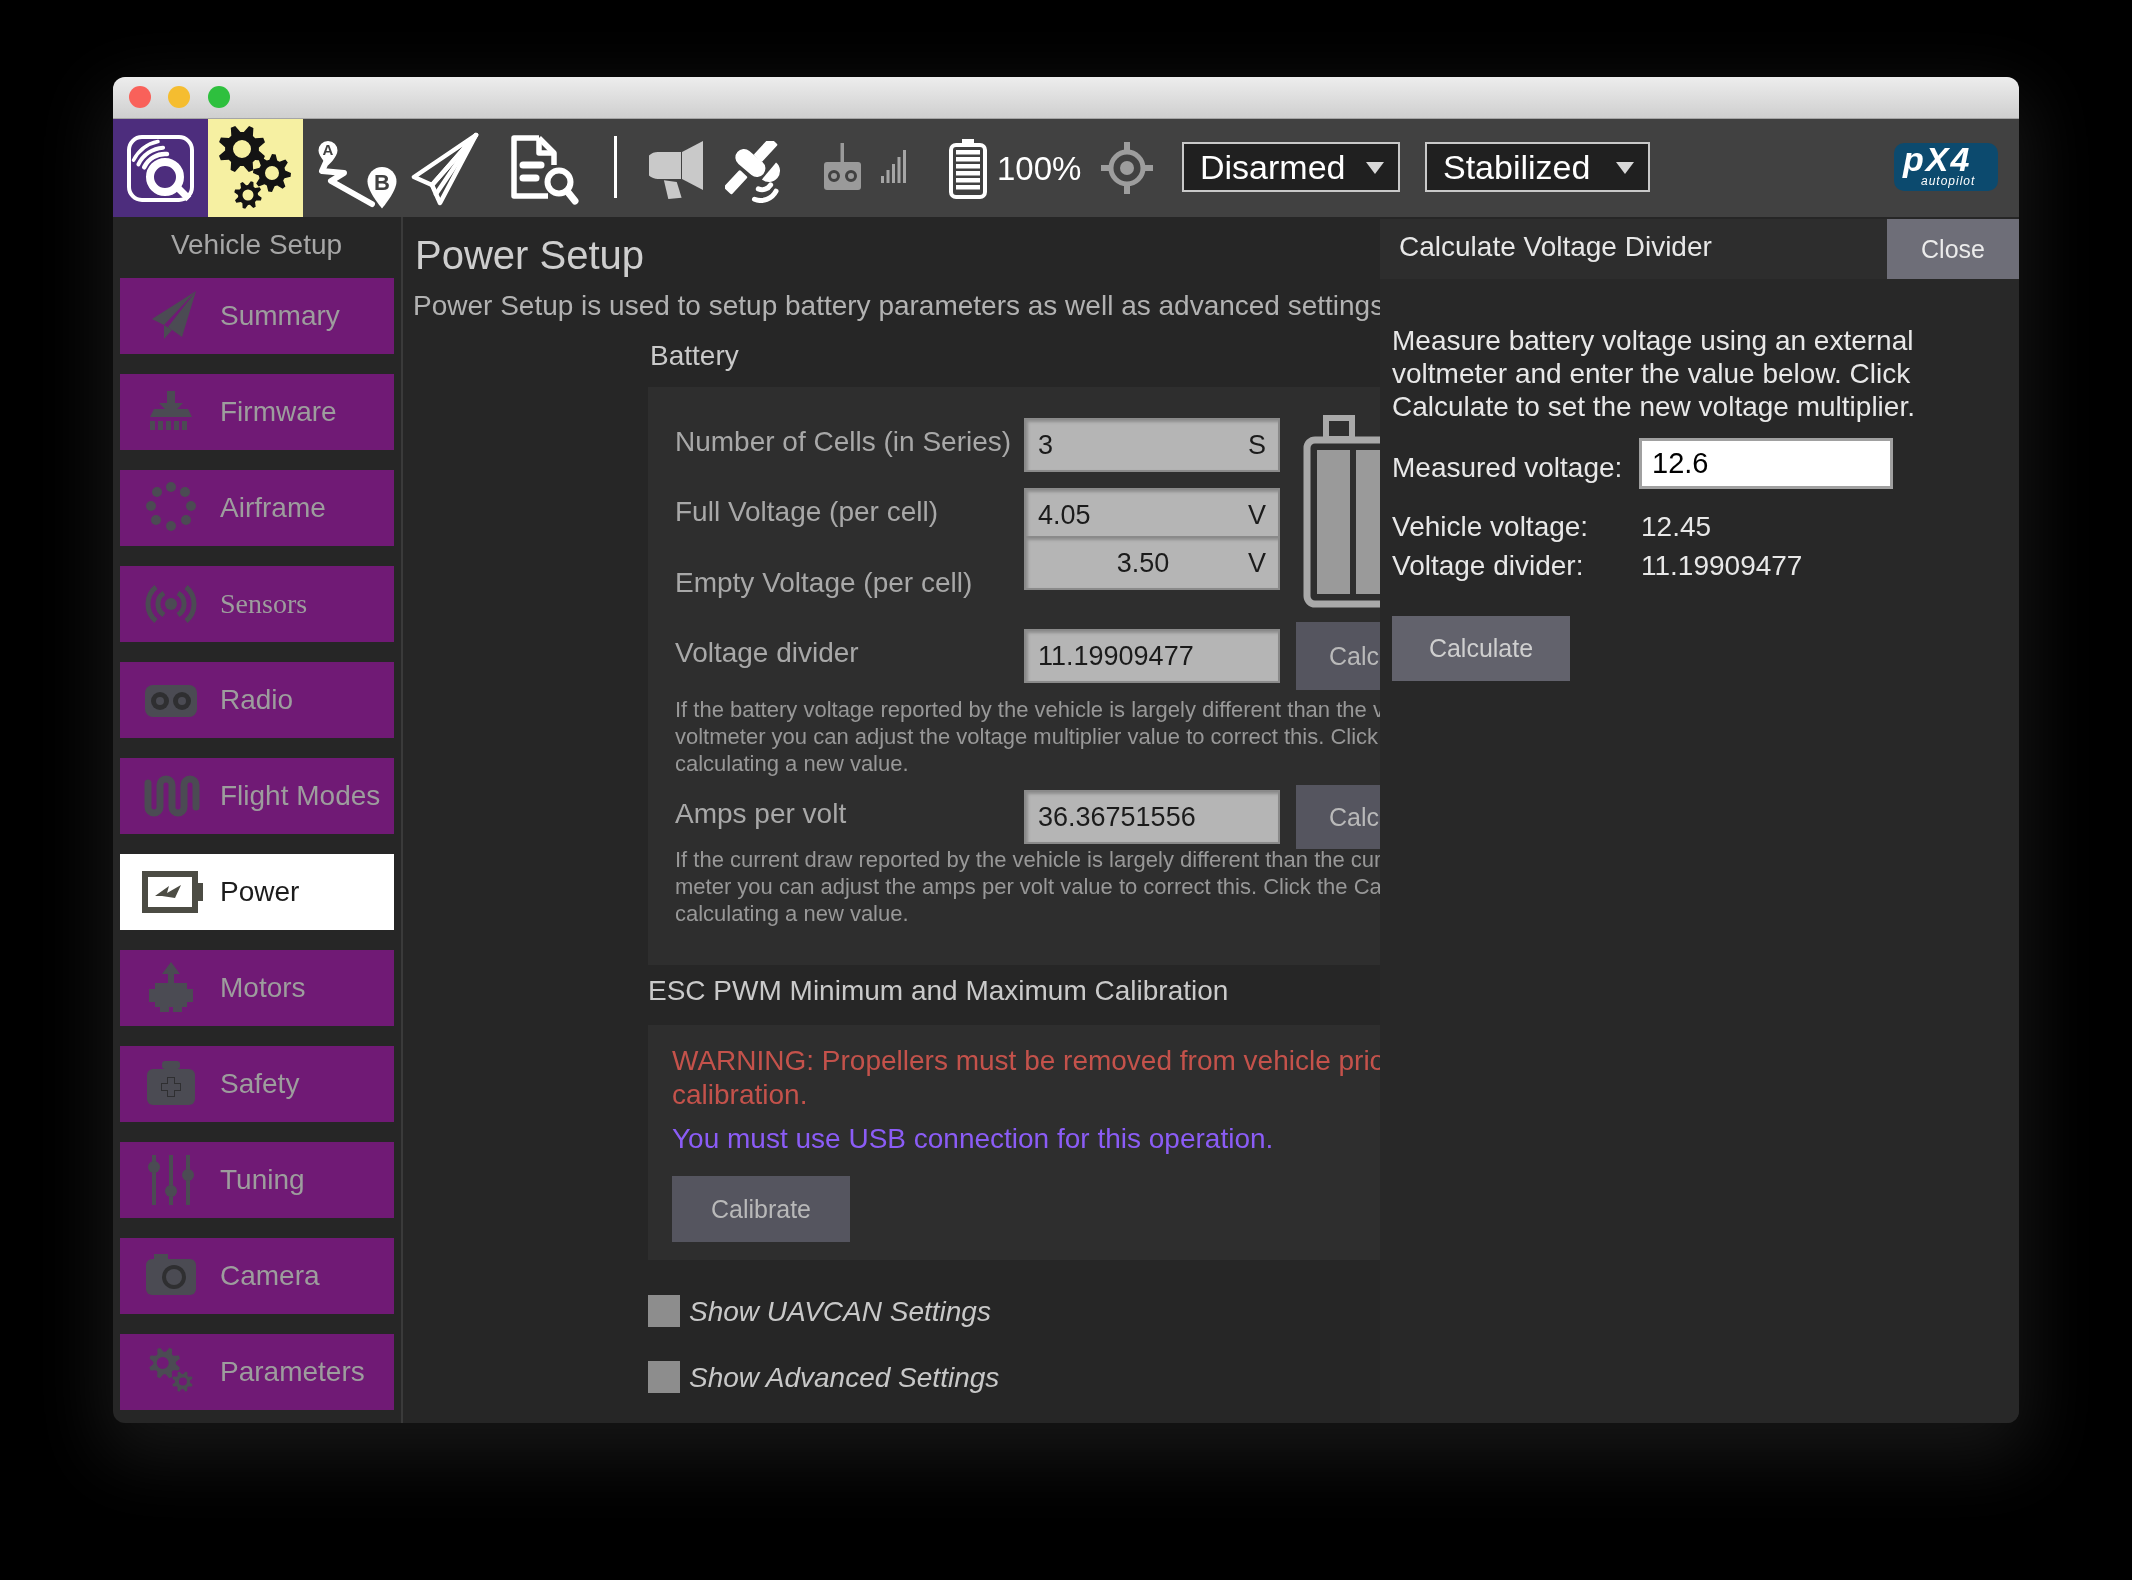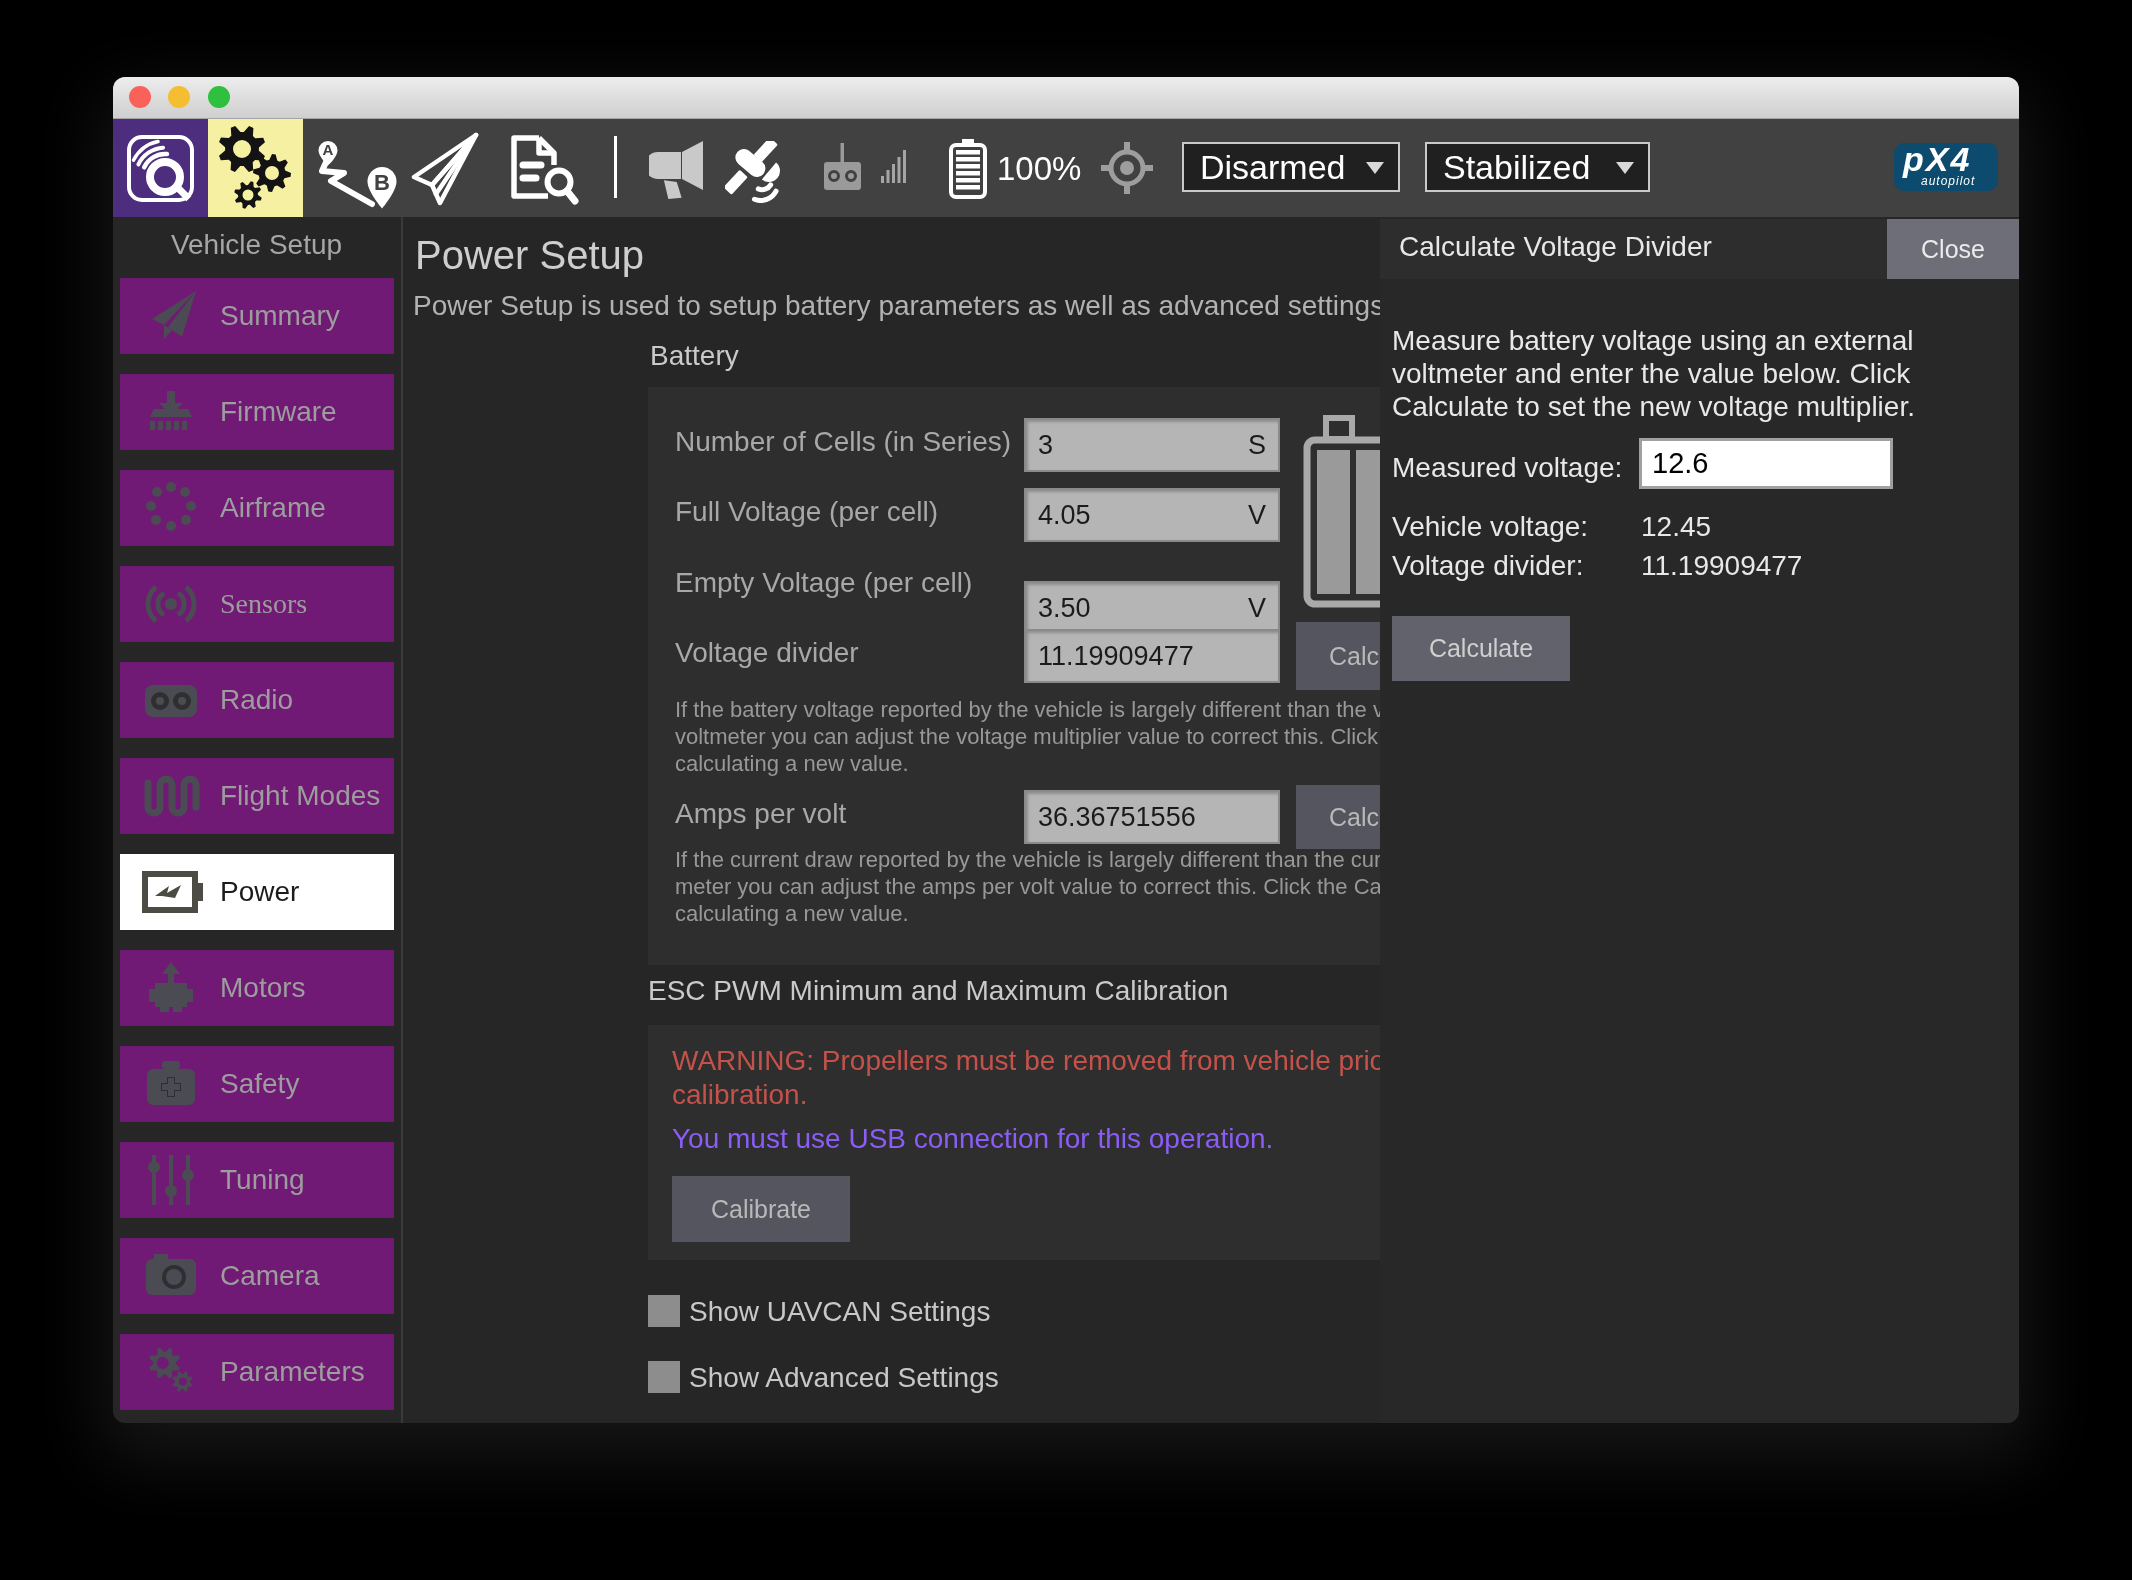--- a/index.html
+++ b/index.html
@@ -33,21 +33,21 @@
 .panel { position:absolute; background:#2e2e2e; }
 .flabel { position:absolute; color:#a8a8a8; font-size:28px; }
 .finput { position:absolute; width:256px; height:54px; background:#b5b5b5;
   border:2px solid #8a8a8a; box-shadow:inset 2px 2px 3px rgba(0,0,0,0.22);
   color:#1b1b1b; font-size:27px; line-height:50px; padding:0 12px; }
 .finput .unit { float:right; }
 .help { position:absolute; color:#989898; font-size:22px; line-height:27px; }
 .gbtn { position:absolute; background:#55555f; color:#b9b9b9; font-size:25px;
   display:flex; align-items:center; justify-content:center; }
 .chk { position:absolute; width:32px; height:32px; background:#8d8d8d; }
-.chklbl { position:absolute; color:#c8c8c8; font-size:28px; }
+.chklbl { position:absolute; color:#c8c8c8; font-size:28px;font-style:italic; }
 
 #overlay { position:absolute; left:1267px; top:142px; width:639px; height:1204px; background:#282828; }
 #ovhead { position:absolute; left:0; top:0; width:100%; height:60px; background:#2d2d2d; }
 .ovtxt { color:#e8e8e8; font-size:28px; }
 </style></head>
 <body>
 <div id="win">
   <div id="titlebar">
     <div class="dot" style="left:16px; background:#f9615a;"></div>
     <div class="dot" style="left:55px; background:#f5bd30;"></div>
@@ -310,21 +310,21 @@
   <div id="content">
     <div class="h1 abs" style="left:302px; top:156px;">Power Setup</div>
     <div class="desc abs" style="left:300px; top:213px; width:1400px; white-space:nowrap;">Power Setup is used to setup battery parameters as well as advanced settings for ESC and UAVCAN.</div>
     <div class="h2 abs" style="left:537px; top:263px;">Battery</div>
     <div class="panel" style="left:535px; top:310px; width:1327px; height:578px;"></div>
     <div class="flabel" style="left:562px; top:341px; height:54px; line-height:48px;">Number of Cells (in Series)</div>
     <div class="finput" style="left:911px; top:341px;">3<span class="unit">S</span></div>
     <div class="flabel" style="left:562px; top:411px; height:54px; line-height:48px;">Full Voltage (per cell)</div>
     <div class="finput" style="left:911px; top:411px;">4.05<span class="unit">V</span></div>
     <div class="flabel" style="left:562px; top:482px; height:54px; line-height:48px;">Empty Voltage (per cell)</div>
-    <div class="finput" style="left:911px; top:504px;">3.50<span class="unit">V</span></div>
+    <div class="finput" style="left:911px; top:459px;text-align:center;">3.50<span class="unit">V</span></div>
     <div class="flabel" style="left:562px; top:552px; height:54px; line-height:48px;">Voltage divider</div>
     <div class="finput" style="left:911px; top:552px;">11.19909477</div>
     <div class="gbtn" style="left:1183px; top:545px; width:230px; height:68px; justify-content:flex-start; padding-left:33px;">Calculate</div>
     <div class="help" style="left:562px; top:619px;">If the battery voltage reported by the vehicle is largely different than the voltage shown from the external<br>voltmeter you can adjust the voltage multiplier value to correct this. Click the Calculate button for help<br>calculating a new value.</div>
     <div class="flabel" style="left:562px; top:713px; height:54px; line-height:48px;">Amps per volt</div>
     <div class="finput" style="left:911px; top:713px;">36.36751556</div>
     <div class="gbtn" style="left:1183px; top:708px; width:230px; height:64px; justify-content:flex-start; padding-left:33px;">Calculate</div>
     <div class="help" style="left:562px; top:769px;">If the current draw reported by the vehicle is largely different than the current shown from the external current<br>meter you can adjust the amps per volt value to correct this. Click the Calculate button for help<br>calculating a new value.</div>
     <svg class="abs" style="left:1190px; top:337px;" height="200" viewBox="0 0 200 200" width="200">
       <rect x="23" y="4" width="26" height="21" fill="none" stroke="#a9a9a9" stroke-width="6"></rect>

